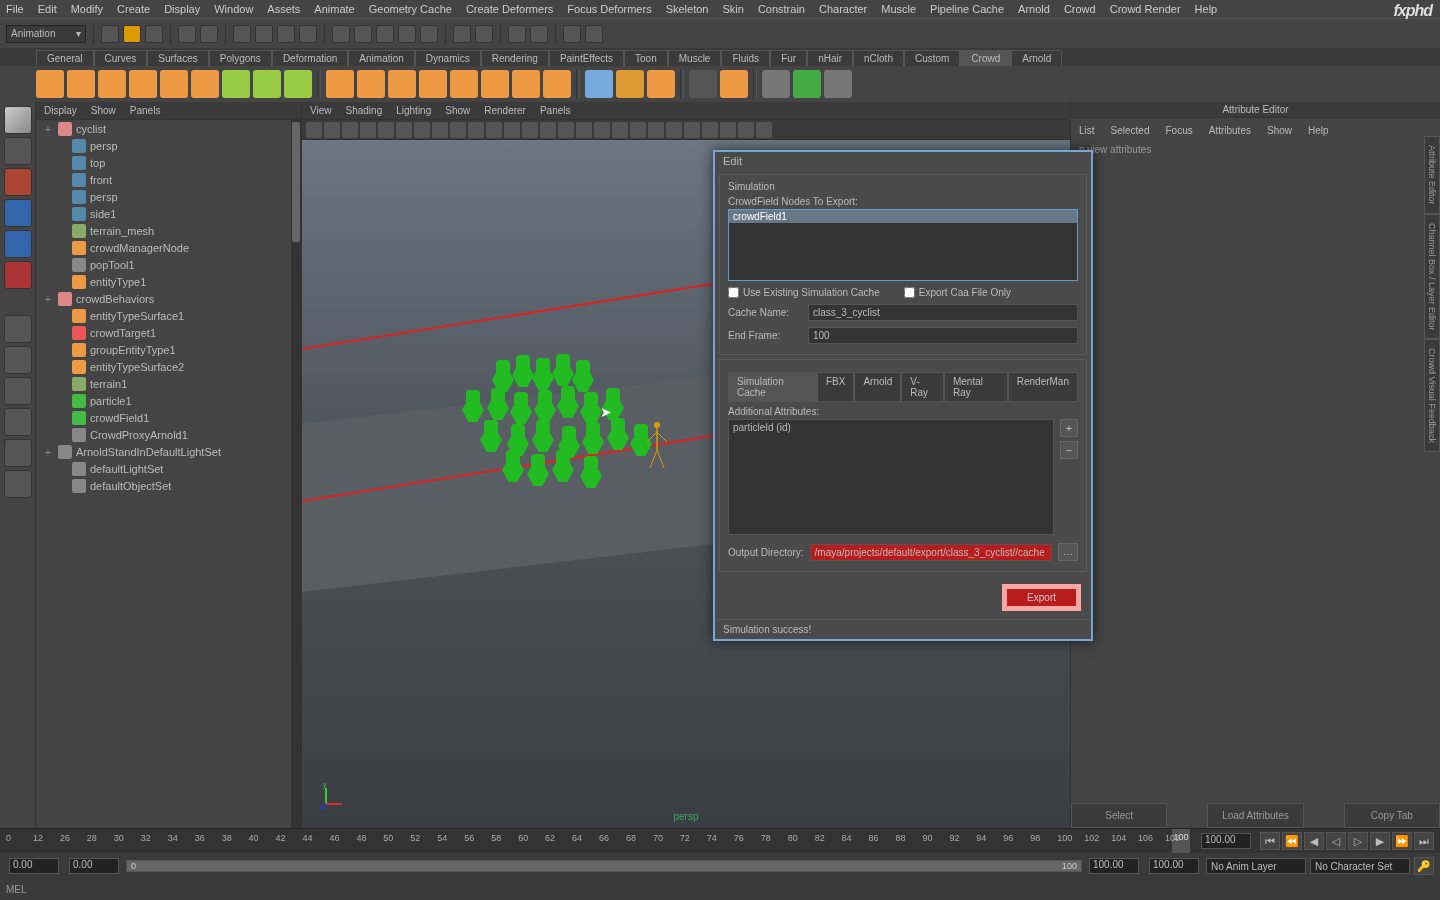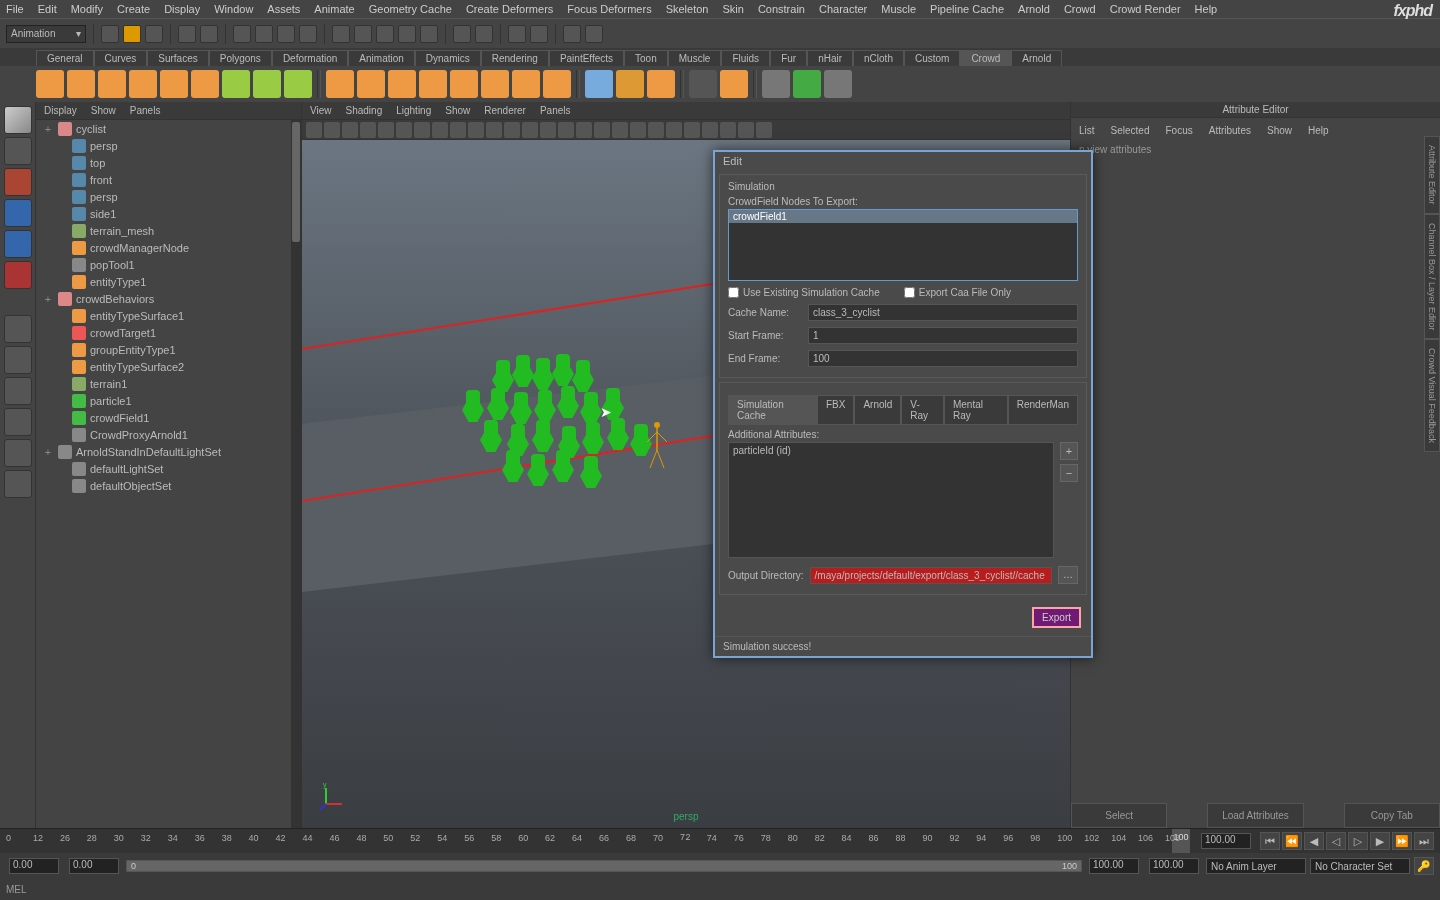--- a/index.html
+++ b/index.html
@@ -87,21 +87,21 @@
 .sub-tabs { display: flex; border-bottom: 1px solid #555; margin: 6px 0 4px; font-size: 10px; }
 .sub-tabs .stab { padding: 3px 8px; border: 1px solid #555; border-bottom: none; background: #3a3a3a; }
 .sub-tabs .stab.active { background: #555; }
 .attr-list { background: #333; border: 1px solid #555; height: 116px; padding: 2px 4px; font-size: 10px; }
 .side-btns { display: flex; flex-direction: column; gap: 4px; }
 .side-btn { width: 18px; height: 18px; background: #555; border: 1px solid #666; text-align: center; line-height: 16px; font-size: 11px; }
 .outdir-row { display: flex; align-items: center; gap: 6px; margin-top: 8px; font-size: 10px; }
 .outdir-row .inp { flex: 1; background: #b91c1c; border: 1px solid #555; padding: 2px 4px; color: #bbb; font-size: 10px; }
 .outdir-row .browse { width: 20px; height: 18px; background: #555; border: 1px solid #666; text-align: center; line-height: 16px; }
 .export-row { text-align: right; padding: 8px 10px; }
-.export-btn { background: #701a75; border: 2px solid #fca5a5; padding: 3px 8px; color: #ccc; font-size: 10px; }
+.export-btn { background: #b91c1c; border: 5px solid #fca5a5; padding: 3px 20px; color: #ccc; font-size: 10px; }
 .status-row { padding: 4px 8px; font-size: 10px; color: #bbb; border-top: 1px solid #555; }
 
 
 .timeline-area { position: absolute; bottom: 0; left: 0; right: 0; height: 72px; background: #3a3a3a; border-top: 1px solid #222; }
 .timeline { height: 24px; display: flex; align-items: center; position: relative; background: #333; }
 .tl-ticks { flex: 1; height: 100%; position: relative; font-size: 9px; color: #aaa; overflow: hidden; margin: 0 6px; }
 .tl-ticks span { position: absolute; top: 4px; }
 .tl-controls { display: flex; align-items: center; gap: 2px; padding: 0 6px; }
 .tl-controls .btn { width: 20px; height: 18px; background: #444; border: 1px solid #555; display: flex; align-items: center; justify-content: center; }
 .tl-field { width: 50px; height: 16px; background: #222; border: 1px solid #555; padding: 0 3px; font-size: 10px; color: #bbb; margin: 0 3px; }
@@ -509,24 +509,20 @@
       <label>
           <input type="checkbox" style="">
           <span>Export Caa File Only</span>
         </label>
     </div>
     <div class="form-row">
       <div class="lbl">Cache Name:</div>
       <div class="inp">class_3_cyclist</div>
     </div>
     <div class="form-row">
-      <div class="lbl">Start Frame:</div>
-      <div class="inp">1</div>
-    </div>
-    <div class="form-row">
       <div class="lbl">End Frame:</div>
       <div class="inp">100</div>
     </div>
   </div>
   <div class="dialog-section">
     <div class="sub-tabs">
       <div class="stab active">Simulation Cache</div>
       <div class="stab">FBX</div>
       <div class="stab">Arnold</div>
       <div class="stab">V-Ray</div>
@@ -577,21 +573,21 @@
         <span style="left: 34.0909%;">52</span>
         <span style="left: 36.3636%;">54</span>
         <span style="left: 38.6364%;">56</span>
         <span style="left: 40.9091%;">58</span>
         <span style="left: 43.1818%;">60</span>
         <span style="left: 45.4545%;">62</span>
         <span style="left: 47.7273%;">64</span>
         <span style="left: 50%;">66</span>
         <span style="left: 52.2727%;">68</span>
         <span style="left: 54.5455%;">70</span>
-        <span style="left: 56.8182%; font-family: Liberation Mono, monospace;">72</span>
+        <span style="left: 56.8182%;">72</span>
         <span style="left: 59.0909%;">74</span>
         <span style="left: 61.3636%;">76</span>
         <span style="left: 63.6364%;">78</span>
         <span style="left: 65.9091%;">80</span>
         <span style="left: 68.1818%;">82</span>
         <span style="left: 70.4545%;">84</span>
         <span style="left: 72.7273%;">86</span>
         <span style="left: 75%;">88</span>
         <span style="left: 77.2727%; text-align: right;">90</span>
         <span style="left: 79.5455%;">92</span>

